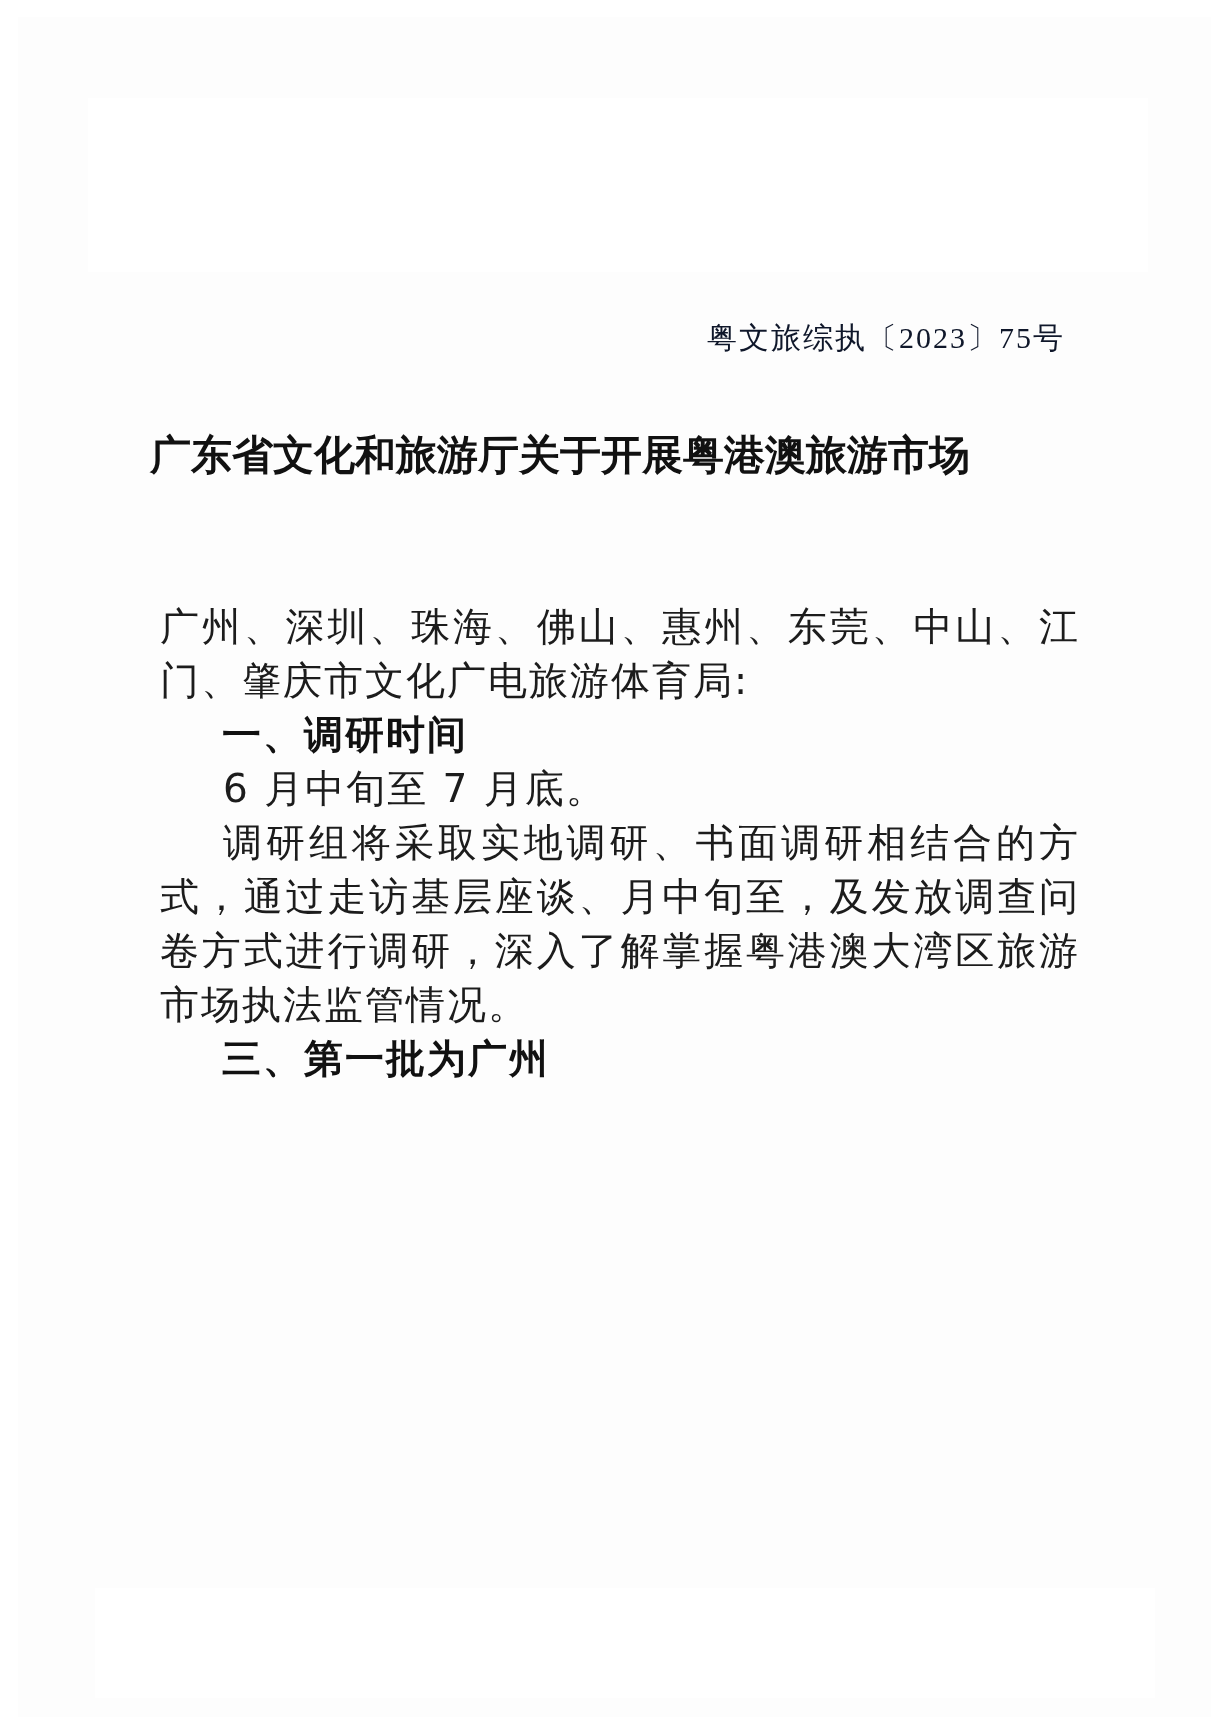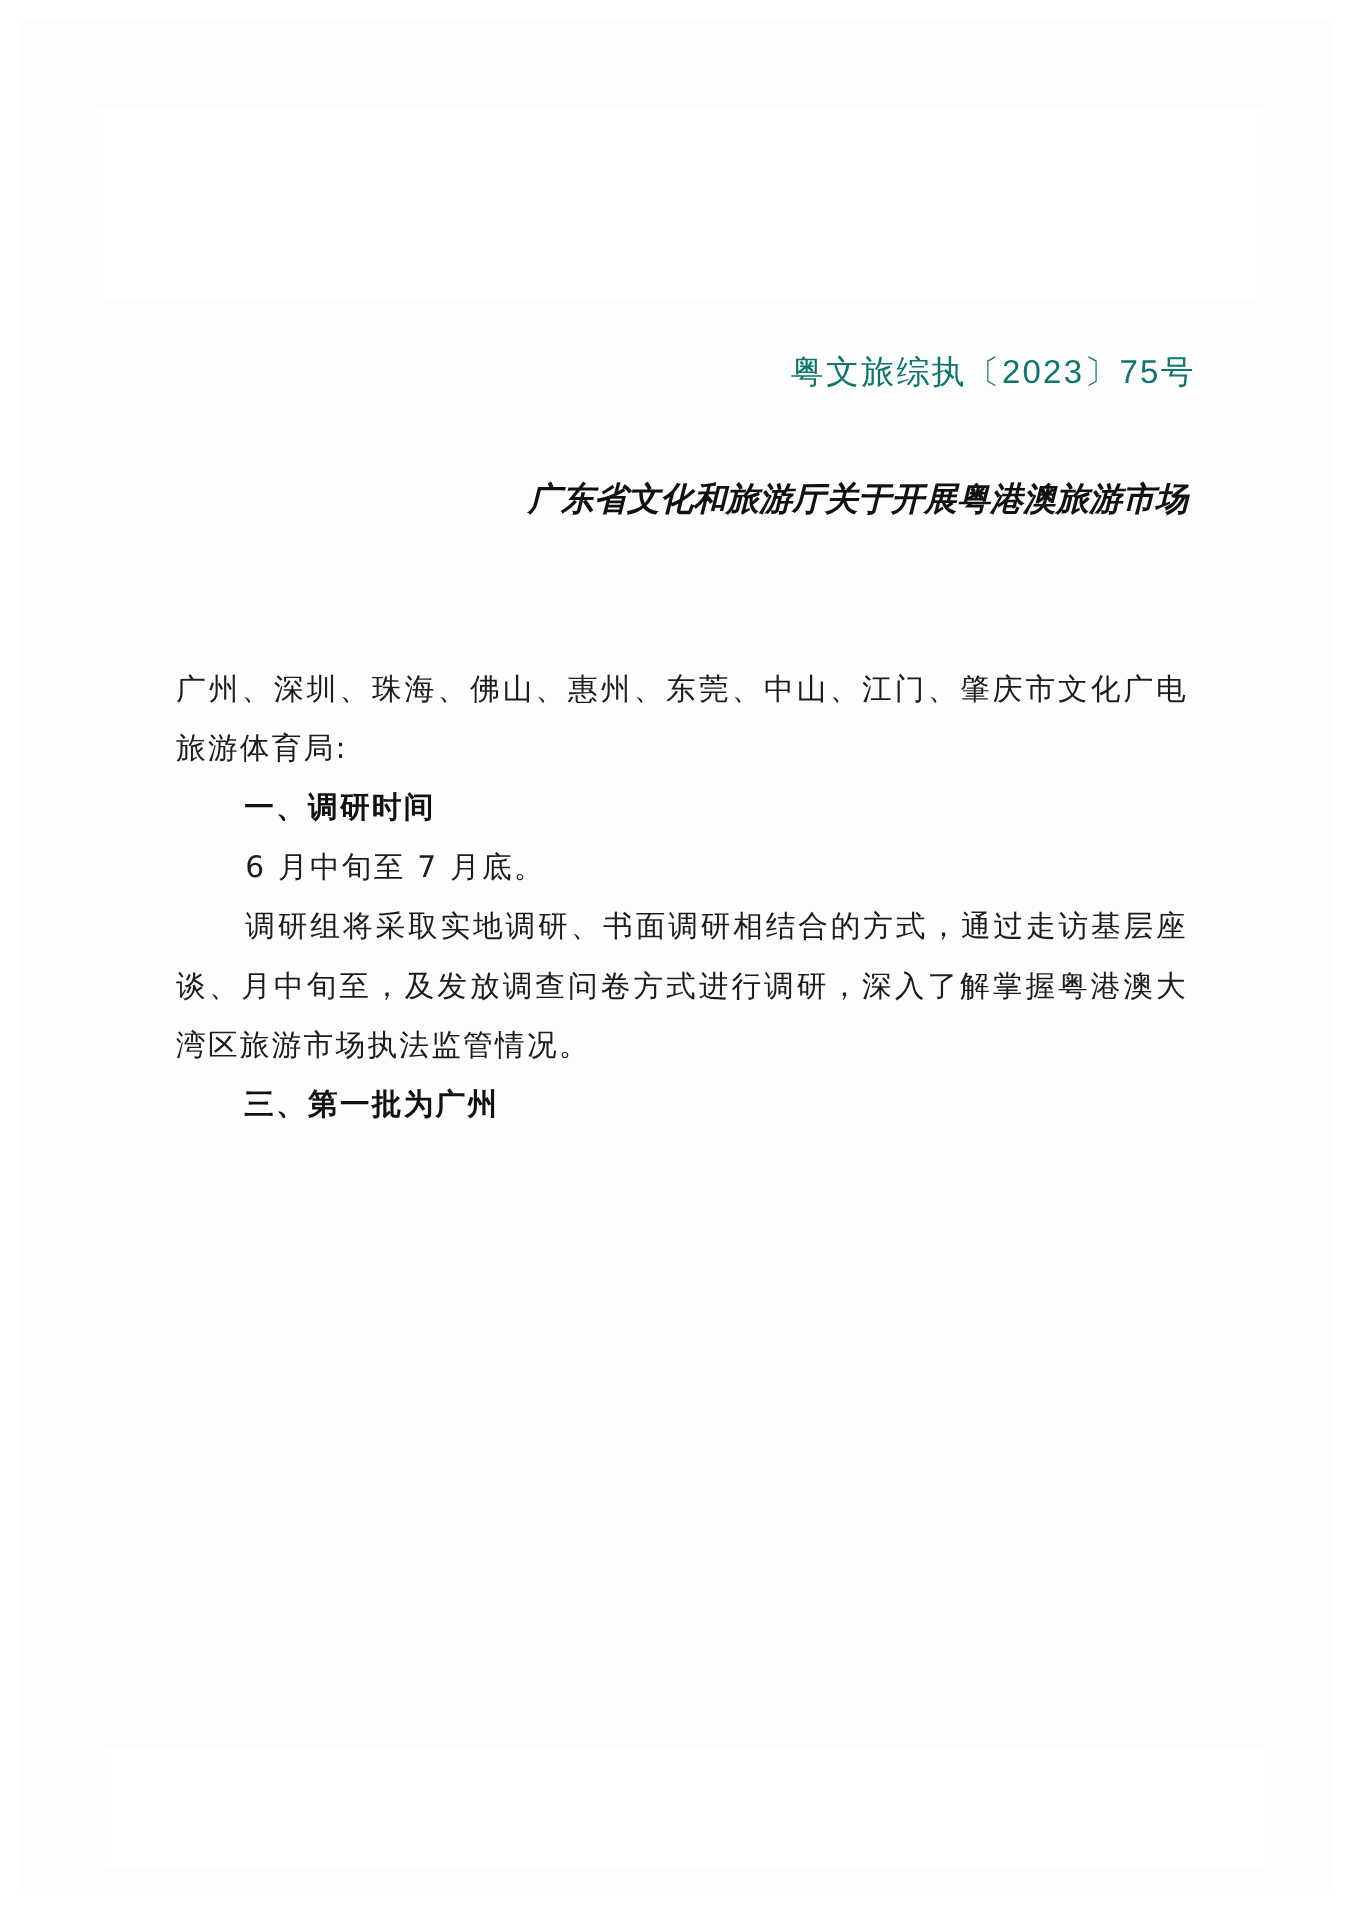--- a/index.html
+++ b/index.html
@@ -15,36 +15,35 @@
     }
     .blank-top {
       position: absolute; left: 88px; top: 98px; width: 1060px; height: 174px;
       background: #ffffff;
     }
     .blank-bottom {
       position: absolute; left: 95px; top: 1588px; width: 1060px; height: 110px;
       background: #ffffff;
     }
     .docno {
-      position: absolute; top: 318px; right: 142px;
-      font-family: Liberation Sans, sans-serif;
-      font-size: 30px; letter-spacing: 2px; color: #0f766e;
+      position: absolute; top: 318px; right: 164px;
+      font-family: Liberation Serif, serif;
+      font-size: 30px; letter-spacing: 2px; color: #0f172a;
     }
     .title {
       position: absolute; left: 150px; top: 425px; width: 930px;
-      text-align: right;
+      text-align: left;
       font-family: "DejaVu Serif", "Liberation Serif", serif;
-      font-weight: bold; font-size: 30px; line-height: 60px;
+      font-weight: bold; font-size: 41px; line-height: 60px;
       color: #111;
-      font-style: italic;
     }
     .body-text {
       position: absolute; left: 160px; width: 920px;
       font-family: "DejaVu Sans", "Liberation Sans", sans-serif;
-      font-size: 27px; line-height: 54px;
+      font-size: 39px; line-height: 54px;
       letter-spacing: 2px; color: #1c1c1c;
       text-align: justify;
     }
     .p { margin: 0; }
     .indent { text-indent: 63px; }
     .heading {
       margin: 0; padding-left: 62px; font-weight: bold; color: #111;
       font-family: "DejaVu Sans", "Liberation Sans", sans-serif;
     }
   </style>

